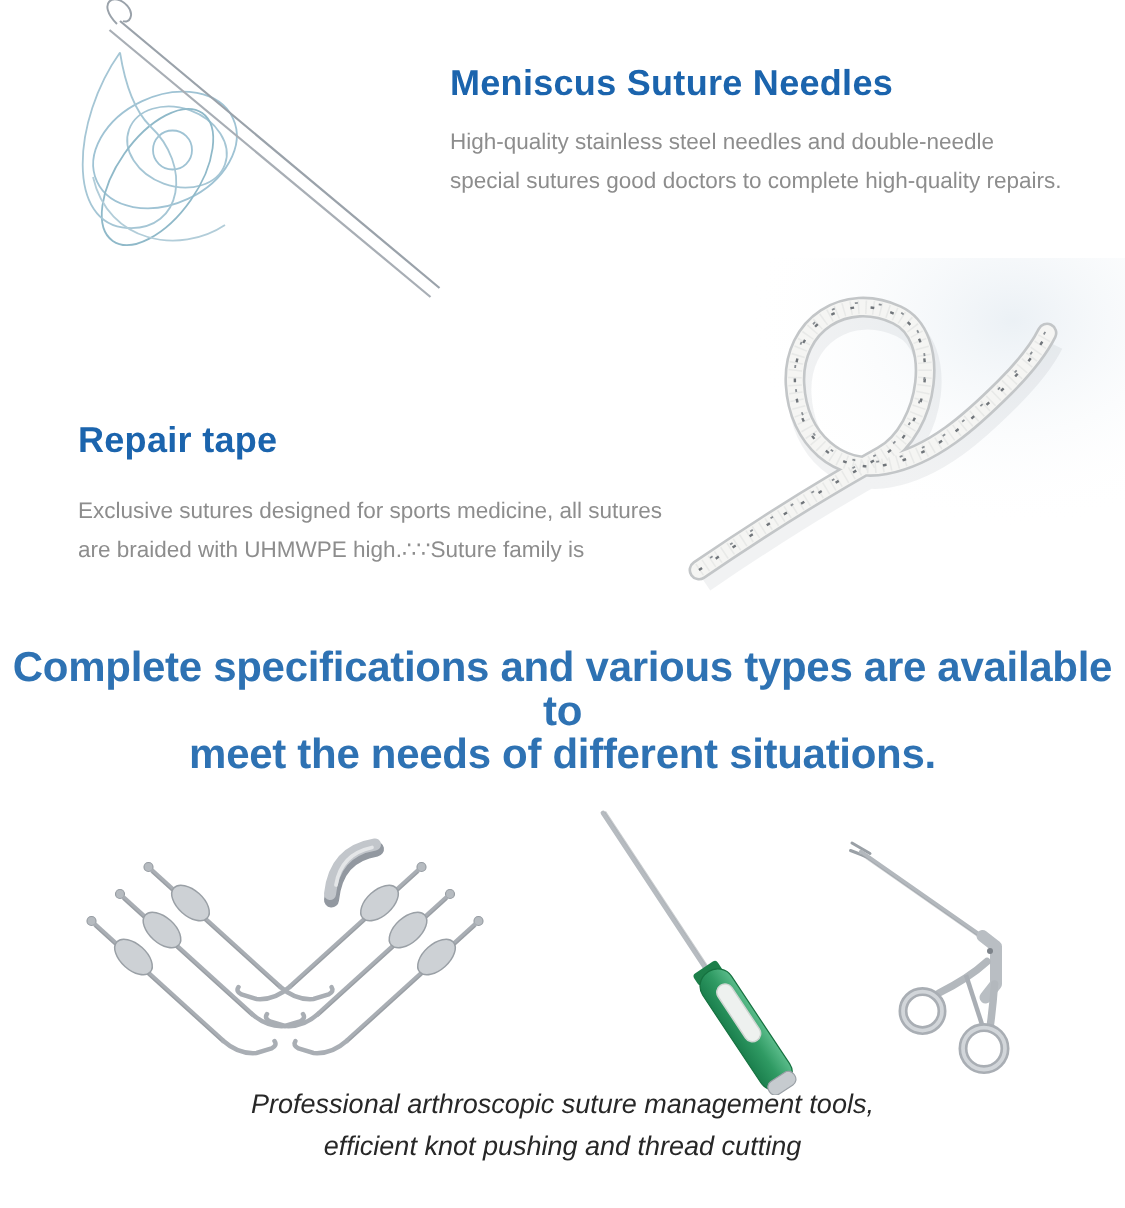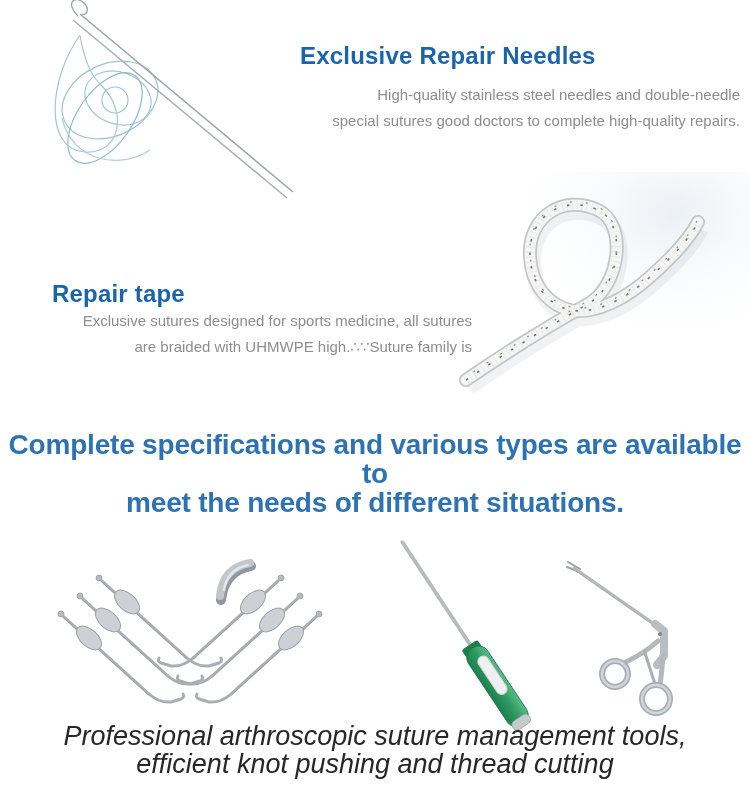--- a/index.html
+++ b/index.html
@@ -3,32 +3,32 @@
 <meta charset="utf-8">
 <style>
   html,body{margin:0;padding:0;background:#ffffff;}
   .page{position:relative;width:750px;height:805px;background:#ffffff;overflow:hidden;
         font-family:"Liberation Sans",sans-serif;}
   .abs{position:absolute;}
 
   
   .sec-title{margin:0;font-size:24px;font-weight:700;color:#1b64ad;letter-spacing:.2px;}
   .sec-body{margin:12px 0 0 0;font-size:15px;color:#8d8d8d;line-height:26px;}
-  .sec-body span{display:block;text-align:right;}
+  .sec-body span{display:block;}
 
   .needles-text{left:300px;top:42px;width:440px;}
   .tape-text{left:52px;top:280px;width:420px;}
-  .tape-text .sec-body{margin-top:0;}
+  .tape-text .sec-body{margin-top:20px;}
 
   .banner{left:0;top:430px;width:750px;text-align:center;
           font-size:28px;font-weight:700;color:#2e72b3;line-height:29px;letter-spacing:-.2px;}
   .banner span{display:block;}
 
   .caption{left:0;top:722px;width:750px;text-align:center;
-           font-size:27px;font-style:italic;color:#272727;line-height:28px;}
+           font-size:18px;font-style:italic;color:#272727;line-height:28px;}
   .caption span{display:block;}
 
   
   .img-needle{left:0;top:0;width:300px;height:210px;}
   .img-tape{left:452px;top:172px;width:298px;height:232px;}
   .img-tools-left{left:25px;top:538px;width:330px;height:190px;}
   .img-tools-mid{left:372px;top:530px;width:195px;height:200px;}
   .img-tools-right{left:560px;top:538px;width:185px;height:190px;}
 </style>
 </head>
@@ -48,21 +48,21 @@
     </g>
 
     <g fill="none">
       <path d="M78,16 C64,2 76,-6 85,4 C90,10 86,16 82,14" stroke="#9aa2aa" stroke-width="1.3"></path>
       <path d="M80,14 L293,192" stroke="#9aa2aa" stroke-width="1.5"></path>
       <path d="M73,20 L287,198" stroke="#a8aeb5" stroke-width="1.5"></path>
     </g>
   </svg>
 
   <div class="abs needles-text">
-    <h2 class="sec-title">Exclusive Repair Needles</h2>
+    <h2 class="sec-title">Meniscus Suture Needles</h2>
     <p class="sec-body">
       <span>High-quality stainless steel needles and double-needle</span>
       <span>special sutures good doctors to complete high-quality repairs.</span>
     </p>
   </div>
 
   <svg class="abs img-tape" viewBox="0 0 298 232" xmlns="http://www.w3.org/2000/svg">
     <defs>
       <radialGradient id="tapeBg" cx="75%" cy="18%" r="60%">
         <stop offset="0%" stop-color="#e9eff4"></stop>

